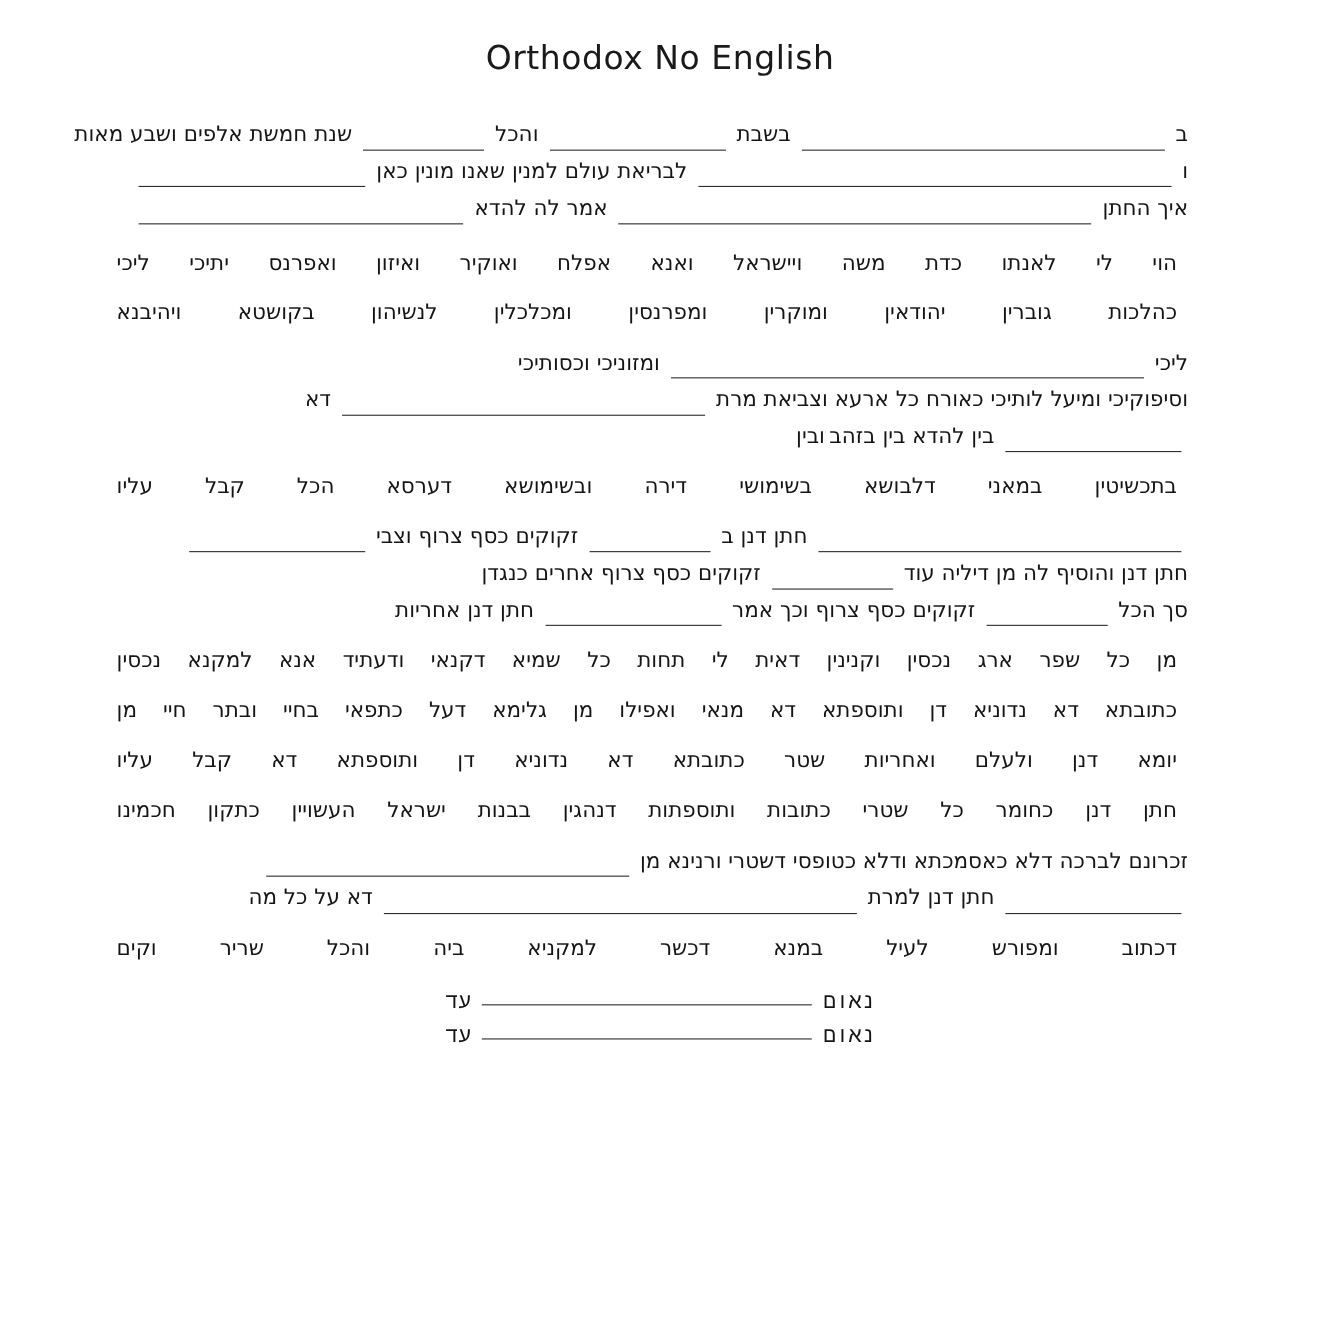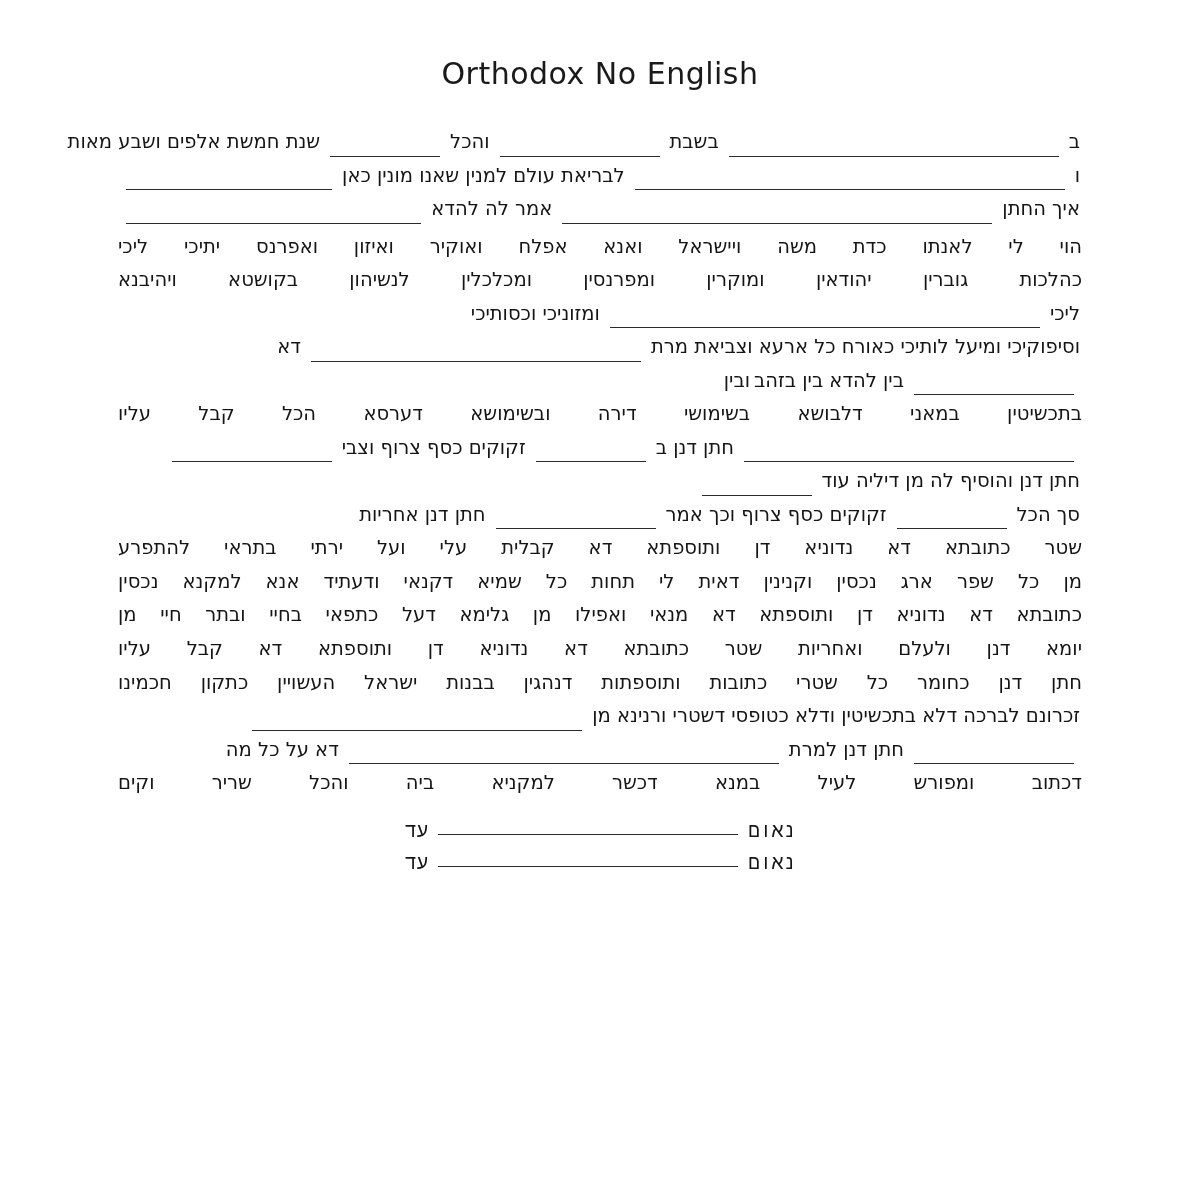--- a/index.html
+++ b/index.html
@@ -21,21 +21,21 @@
     box-sizing: border-box;
     padding: 0;
   }
   .doc-title {
     text-align: center;
     font-size: 30px;
     font-weight: 400;
     color: #1a1a1a;
     letter-spacing: 0.5px;
     margin: 0;
-    padding-top: 56px;
+    padding-top: 36px;
     font-family: "DejaVu Sans", sans-serif;
   }
   .ketubah {
     direction: rtl;
     unicode-bidi: isolate;
     margin: 34px 118px 0 118px;
     font-family: "DejaVu Sans", sans-serif;
     font-size: 19.5px;
     line-height: 1.72;
     color: #151515;
@@ -65,21 +65,21 @@
     top: -2px;
   }
   .blank.w-sm { flex: 0 0 110px; }
   .blank.w-md { flex: 0 0 160px; }
   .blank.w-xl { flex: 0 0 330px; }
   .blank.w-xxl { flex: 0 0 430px; }
   .para {
     width: 100%;
     text-align: justify;
     text-justify: inter-word;
-    margin: 0;
+    margin: 12px;
   }
   .para.lastjust {
     text-align-last: justify;
   }
   .rowgap { height: 4px; }
   .sig-block {
     margin-top: 18px;
     direction: rtl;
     font-family: "DejaVu Sans", sans-serif;
     font-size: 19.5px;
@@ -167,38 +167,38 @@
       <span class="blank w-xl"></span>
       <span class="seg">חתן דנן ב</span>
       <span class="blank w-sm"></span>
       <span class="seg">זקוקים כסף צרוף וצבי</span>
       <span class="blank w-md"></span>
     </div>
 
     <div class="line">
       <span class="seg">חתן דנן והוסיף לה מן דיליה עוד</span>
       <span class="blank w-sm"></span>
+      <span class="seg">זקוקים כסף צרוף אחרים כנגדן</span>
     </div>
 
     <div class="line">
       <span class="seg">סך הכל</span>
       <span class="blank w-sm"></span>
       <span class="seg">זקוקים כסף צרוף וכך אמר</span>
       <span class="blank w-md"></span>
       <span class="seg">חתן דנן אחריות</span>
     </div>
 
-    <div class="para lastjust">שטר כתובתא דא נדוניא דן ותוספתא דא קבלית עלי ועל ירתי בתראי להתפרע</div>
     <div class="para lastjust">מן כל שפר ארג נכסין וקנינין דאית לי תחות כל שמיא דקנאי ודעתיד אנא למקנא נכסין</div>
     <div class="para lastjust">כתובתא דא נדוניא דן ותוספתא דא מנאי ואפילו מן גלימא דעל כתפאי בחיי ובתר חיי מן</div>
     <div class="para lastjust">יומא דנן ולעלם ואחריות שטר כתובתא דא נדוניא דן ותוספתא דא קבל עליו</div>
     <div class="para lastjust">חתן דנן כחומר כל שטרי כתובות ותוספתות דנהגין בבנות ישראל העשויין כתקון חכמינו</div>
 
     <div class="line">
-      <span class="seg">זכרונם לברכה דלא בתכשיטין ודלא כטופסי דשטרי ורנינא מן</span>
+      <span class="seg">זכרונם לברכה דלא כאסמכתא ודלא כטופסי דשטרי ורנינא מן</span>
       <span class="blank w-xl"></span>
     </div>
 
     <div class="line">
       <span class="blank w-md"></span>
       <span class="seg">חתן דנן למרת</span>
       <span class="blank w-xxl"></span>
       <span class="seg">דא   על   כל   מה</span>
     </div>
 

